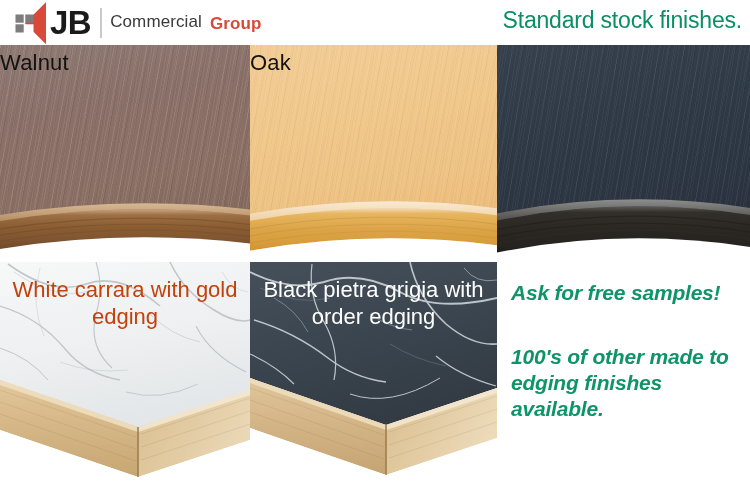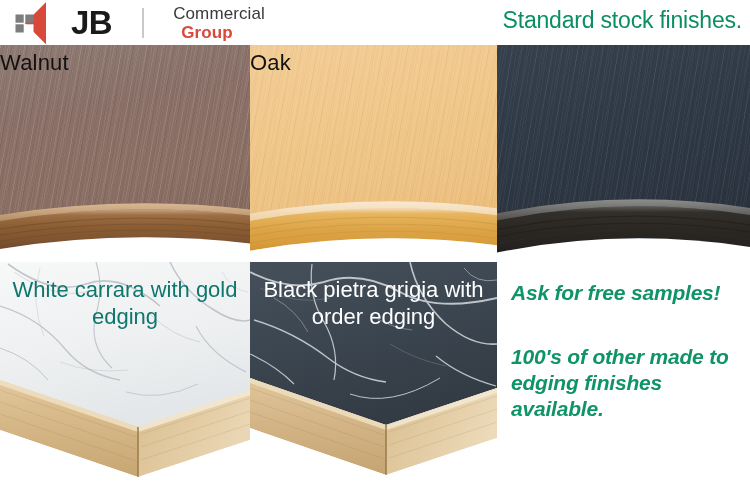--- a/index.html
+++ b/index.html
@@ -5,30 +5,30 @@
 <style>
   html,body{margin:0;padding:0;background:#fff;}
   body{
     font-family:"Liberation Sans", sans-serif;
     width:750px;height:500px;overflow:hidden;position:relative;
   }
   .page{position:relative;width:750px;height:500px;background:#ffffff;}
 
   
   .header{position:absolute;left:0;top:0;width:750px;height:45px;background:#ffffff;}
-  .logo-wrap{position:absolute;left:4px;top:2px;display:flex;align-items:center;height:41px;gap:21px;}
+  .logo-wrap{position:absolute;left:4px;top:2px;display:flex;align-items:center;height:41px;}
   .logo-mark{position:relative;width:42px;height:42px;flex:0 0 42px;}
   .logo-mark svg{display:block;}
   .logo-jb{
     font-family:"Liberation Sans", sans-serif;
     font-weight:bold;font-size:33px;line-height:33px;color:#1a1a1a;
     margin-left:4px;letter-spacing:-0.5px;
   }
   .logo-div{width:2px;height:30px;background:#c9c9c9;margin:0 8px 0 9px;}
-  .logo-words{display:flex;flex-direction:column;justify-content:center;line-height:1;}
+  .logo-words{display:flex;flex-direction:row;justify-content:center;line-height:1;}
   .logo-commercial{font-size:17px;color:#3a3a3a;letter-spacing:0.1px;}
   .logo-group{font-size:17px;font-weight:bold;color:#d9493a;letter-spacing:0.1px;margin-top:2px;margin-left:8px;}
   .header-title{
     position:absolute;right:8px;top:7px;
     font-size:23px;font-weight:normal;color:#0a8f63;letter-spacing:-0.2px;margin-left:32px;
   }
 
   
   .row-top{position:absolute;left:0;top:45px;width:750px;height:217px;}
   .panel{position:absolute;top:0;height:217px;overflow:hidden;}
@@ -66,21 +66,21 @@
   .row-bot{position:absolute;left:0;top:262px;width:750px;height:238px;background:#fff;}
   .bpanel{position:absolute;top:0;height:238px;overflow:hidden;}
   .b-white{left:0;width:250px;}
   .b-black{left:250px;width:247px;}
   .b-text{left:497px;width:276px;background:#ffffff;}
 
   .stone-label{
     position:absolute;left:0;right:0;top:14px;text-align:center;z-index:9;
     font-size:22px;line-height:27px;
   }
-  .sl-dark{color:#0f766e;}
+  .sl-dark{color:#c2410c;}
   .sl-light{color:#ffffff;}
 
   .promo{position:absolute;left:14px;top:18px;width:232px;}
   .promo p{
     margin:0;font-style:italic;font-weight:bold;color:#0f9468;
     font-size:21px;line-height:26px;letter-spacing:-0.2px;
   }
   .promo .p2{margin-top:38px;}
 </style>
 </head>

